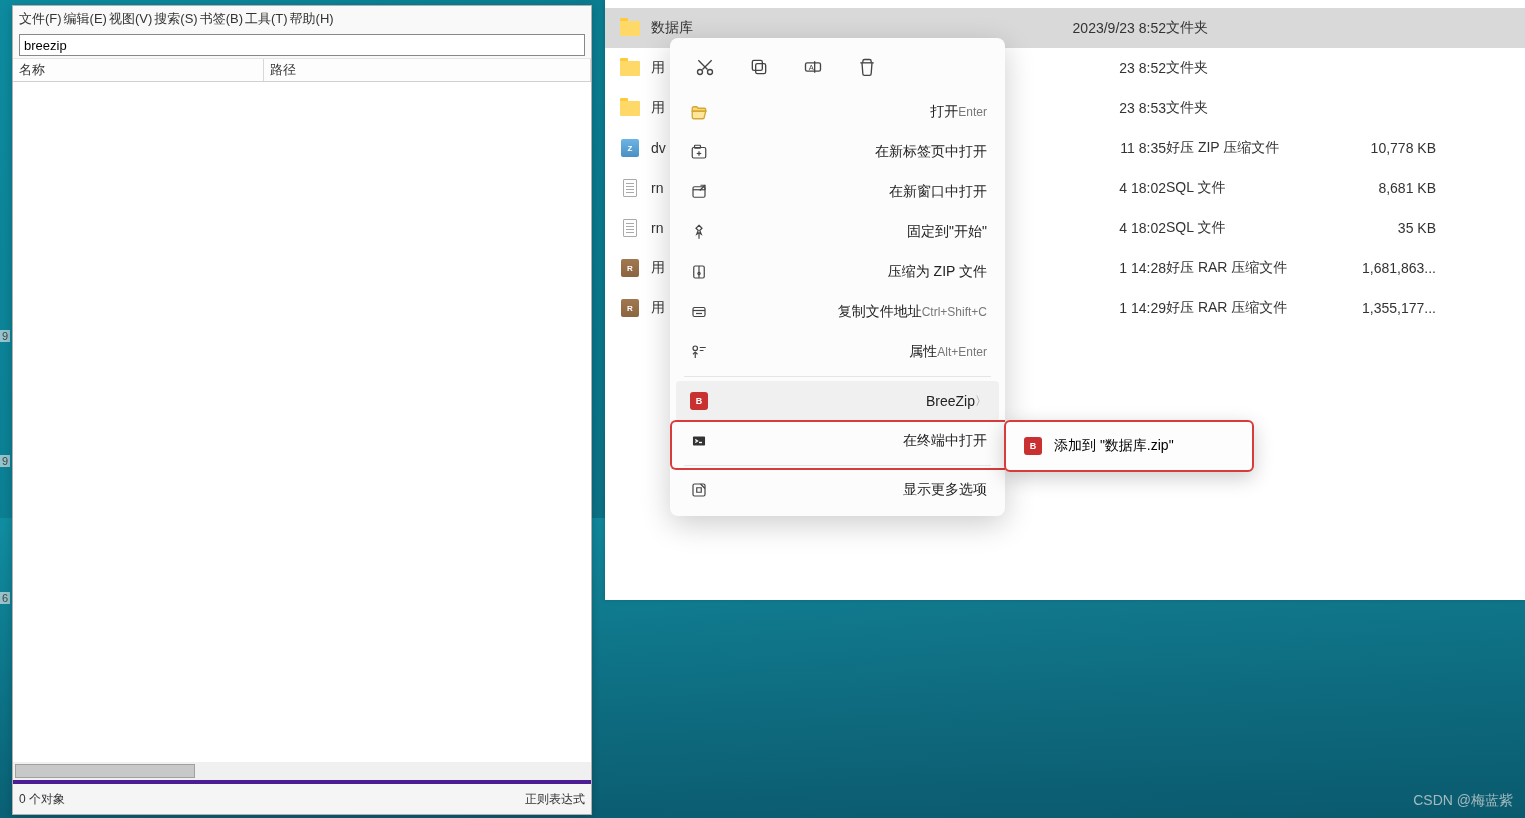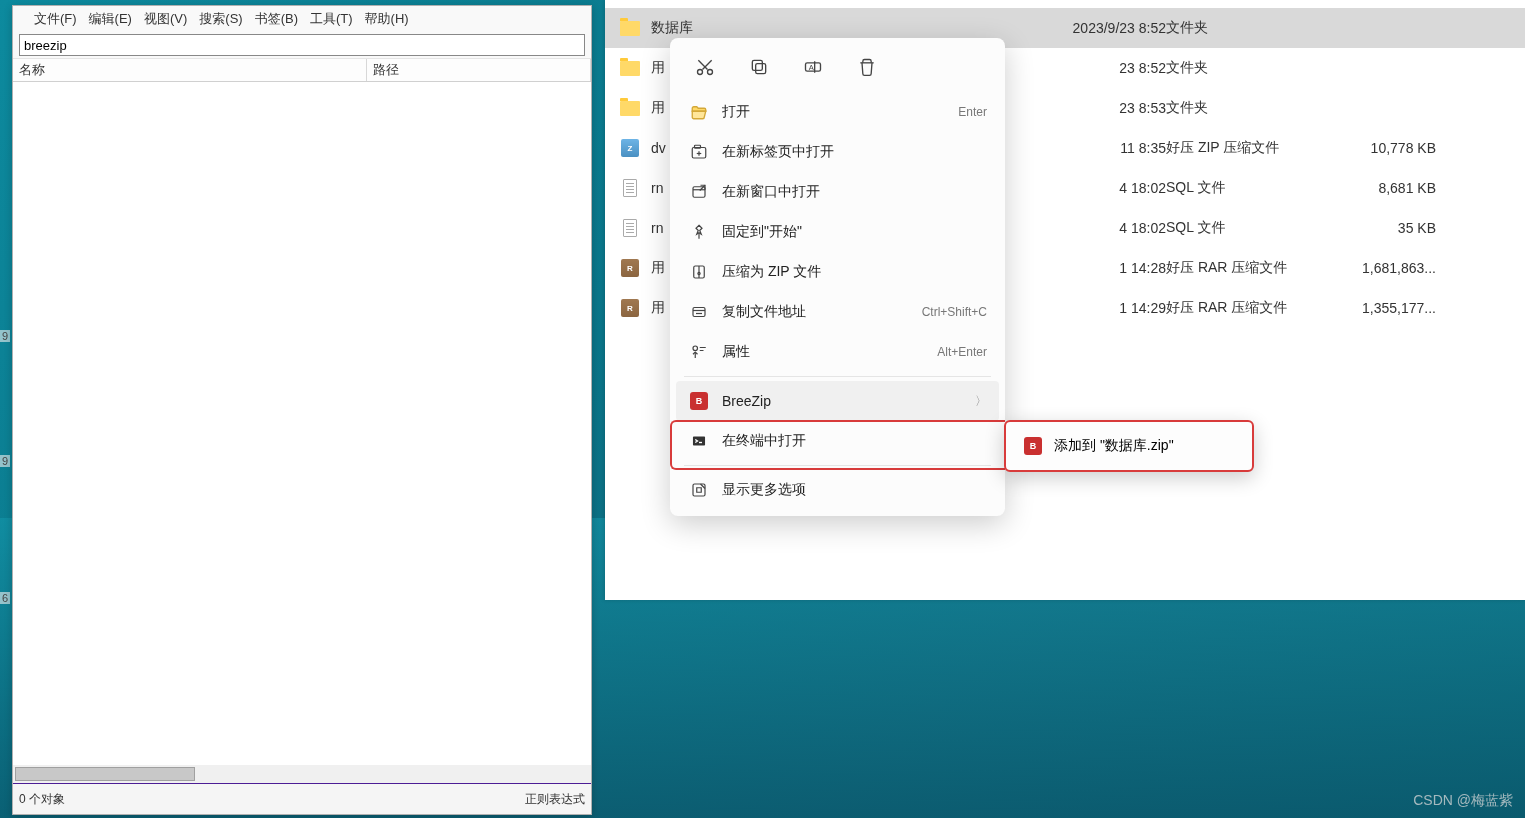--- a/index.html
+++ b/index.html
@@ -7,32 +7,32 @@
 .wave { position: absolute; bottom: 0; left: 0; right: 0; height: 300px; background: linear-gradient(180deg, rgba(20,150,170,0.6), rgba(10,90,110,0.8)); z-index: 0; }
 
 
 .everything-window { position: absolute; left: 12px; top: 5px; width: 580px; height: 810px; background: #f9f9f9; border: 1px solid #b0b0b0; display: flex; flex-direction: column; z-index: 10; box-shadow: 0 2px 8px rgba(0,0,0,0.2); }
 .titlebar { height: 30px; display: flex; align-items: center; padding: 0 8px; background: #f9f9f9; border-bottom: 1px solid #e0e0e0; }
 .titlebar .orange-icon { width: 16px; height: 16px; border-radius: 50%; border: 2px solid #ff8c00; display: flex; align-items: center; justify-content: center; margin-right: 6px; }
 .titlebar .orange-icon::after { content: ""; width: 6px; height: 6px; background: #ff8c00; border-radius: 1px; transform: rotate(45deg) translate(3px,3px); }
 .titlebar-text { font-size: 12px; color: #333; flex: 1; }
 .win-controls { display: flex; gap: 0; }
 .win-btn { width: 46px; height: 28px; display: flex; align-items: center; justify-content: center; color: #666; font-size: 12px; }
-.menubar { height: 26px; display: flex; align-items: center; padding: 0 21px; background: #f9f9f9; gap: 12px; font-size: 13px; color: #333; }
+.menubar { height: 26px; display: flex; align-items: center; padding: 0 6px; background: #f9f9f9; gap: 2px; font-size: 13px; color: #333; }
 .menubar span { cursor: default; }
 .search-row { padding: 2px 6px; }
 .search-input { width: 100%; height: 22px; border: 1px solid #888; padding: 0 4px; font-size: 13px; }
 .headers { display: flex; background: #fdfdfd; border-bottom: 1px solid #d0d0d0; border-top: 1px solid #e5e5e5; height: 24px; font-size: 13px; color: #333; }
 .headers .col { padding: 2px 6px; border-right: 1px solid #d8d8d8; }
-.col-name { width: 354px; }
+.col-name { width: 251px; }
 .col-path { flex: 1; }
 .list-area { flex: 1; background: #fff; overflow: hidden; }
 .hscroll { height: 18px; background: #f0f0f0; display:flex; align-items:center; }
 .hscroll-thumb { width:180px; height:14px; background:#c8c8c8; border:1px solid #a0a0a0; margin-left:2px; }
-.statusbar { height: 22px; display: flex; align-items: center; padding: 15px 6px; font-size: 12px; color: #333; border-top:1px solid #4c1d95; background:#f5f5f5; }
+.statusbar { height: 22px; display: flex; align-items: center; padding: 15px 6px; font-size: 12px; color: #333; border-top:4px solid #4c1d95; background:#f5f5f5; }
 .status-right { margin-left: auto; }
 
 
 .explorer { position: absolute; right: 0; top: 0; width: 920px; height: 600px; background: #fff; z-index: 5; box-shadow: -1px 0 4px rgba(0,0,0,0.15); }
 .file-list { padding-top: 8px; }
 .file-row { display: flex; align-items: center; height: 40px; padding: 0 14px; font-size: 14px; color: #333; }
 .file-row.selected { background: #d9d9d9; }
 .f-icon { width: 22px; height: 18px; margin-right: 10px; display:inline-flex; align-items:center; justify-content:center; }
 .folder-ic { width:20px; height:15px; background:#ffd968; border-radius:1px; position:relative; }
 .folder-ic::before { content:""; position:absolute; left:0; top:-3px; width:8px; height:3px; background:#ffca3a; border-radius:1px 1px 0 0; }
@@ -45,21 +45,21 @@
 .f-type { width: 175px; }
 .f-size { width: 95px; text-align:right; }
 
 
 .ctx { position: absolute; left: 670px; top: 38px; width: 335px; background: #fcfcfc; border-radius: 8px; box-shadow: 0 8px 30px rgba(0,0,0,0.2); z-index: 50; padding: 6px; font-size: 14px; color: #222; }
 .ctx-iconrow { display: flex; gap: 28px; padding: 10px 16px 12px; border-bottom: 0; }
 .ctx-iconbtn { width: 26px; height: 26px; display:flex; align-items:center; justify-content:center; color:#444; }
 .ctx-item { display:flex; align-items:center; height: 40px; padding: 0 12px; border-radius: 4px; }
 .ctx-item.hover { background:#f0f0f0; }
 .ctx-ic { width: 22px; margin-right: 12px; display:flex; align-items:center; justify-content:center; font-size:15px; color:#444; }
-.ctx-label { flex:1; }
+.ctx-label { flex:1;text-align:right; }
 .ctx-short { color:#777; font-size: 12px; }
 .ctx-sep { height:1px; background:#e5e5e5; margin:4px 8px; }
 .ctx-arrow { color:#888; font-size:12px; }
 
 
 .submenu { position:absolute; left: 1004px; top: 420px; width:250px; background:#fdfdfd; border:2px solid #d83b3b; border-radius:6px; box-shadow:0 6px 20px rgba(0,0,0,0.2); padding:6px; z-index:60; }
 .ctx-wrap-highlight { position:absolute; left:670px; top:420px; width:335px; height:50px; border:2px solid #d83b3b; border-right:none; border-radius:6px 0 0 6px; z-index:55; pointer-events:none; }
 .sub-item { display:flex; align-items:center; height:36px; padding:0 12px; font-size:14px; }
 .bz-ic { width:18px; height:18px; background:#c93030; border-radius:3px; margin-right:12px; display:flex; align-items:center; justify-content:center; color:#fff; font-size:9px; font-weight:bold; }
 

